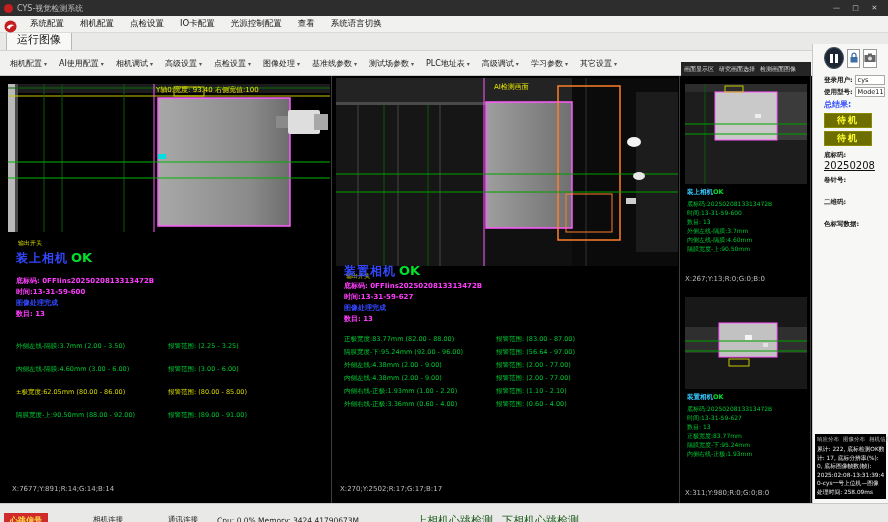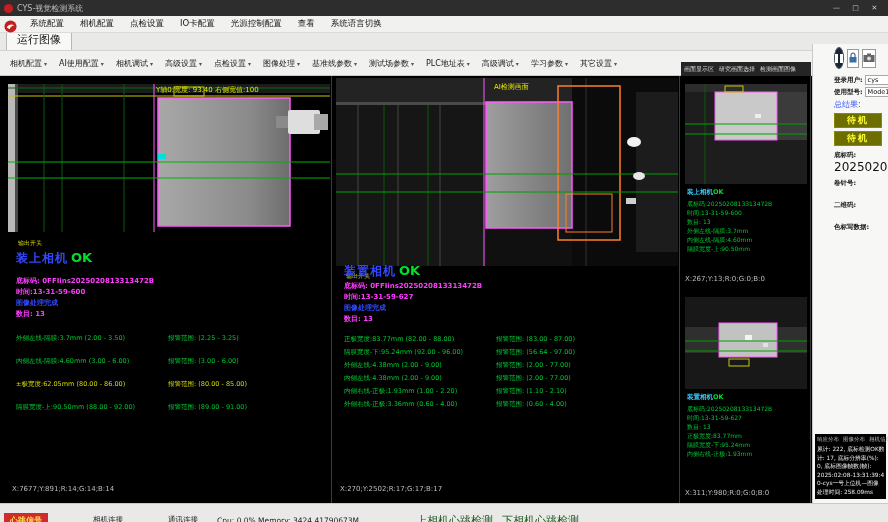--- a/index.html
+++ b/index.html
@@ -53,21 +53,21 @@
 
   .meta{position:absolute;left:10px;font-size:7px;font-weight:bold;white-space:nowrap;}
   .magenta{color:#ff3dff;}
   .blue{color:#3347ff;}
   #left-panel .meta1{top:200px;}  #left-panel .meta2{top:211px;}
   #left-panel .meta3{top:222px;}  #left-panel .meta4{top:233px;}
   #right-panel .meta1{top:205px;} #right-panel .meta2{top:216px;}
   #right-panel .meta3{top:227px;} #right-panel .meta4{top:238px;}
 
   .measures{position:absolute;left:10px;right:4px;}
-  #left-panel .measures{top:258px;}
+  #left-panel .measures{top:266px;}
   #right-panel .measures{top:259px;}
   .mrow{display:flex;font-size:6.5px;color:#00c832;white-space:nowrap;}
   #left-panel .mrow{height:23px;}
   #right-panel .mrow{height:13px;}
   .mrow.yellow{color:#d8d800;}
   .mval{width:152px;flex:none;}
   .malm{flex:1;}
   .coords{position:absolute;bottom:10px;left:6px;font-size:7px;color:#bdbdbd;white-space:nowrap;}
 
   
@@ -86,38 +86,38 @@
   #small-bottom .small-status{top:110px;}
   .small-status .n{color:#37c8ff;} .small-status .k{color:#00e02a;}
   .small-lines{position:absolute;left:6px;right:2px;}
   #small-top .small-lines{top:123px;}
   #small-bottom .small-lines{top:121px;}
   .sline{font-size:6px;color:#00c832;line-height:9px;white-space:nowrap;overflow:hidden;}
   .small-coords{position:absolute;bottom:6px;left:4px;font-size:7px;color:#bdbdbd;white-space:nowrap;}
 
   
   .sidebar{position:absolute;top:44px;left:812px;width:76px;height:459px;background:#f7f7f5;
-           border-left:1px solid #c9c9c7;padding:2px 21px;z-index:22;}
+           border-left:1px solid #c9c9c7;padding:2px 11px;z-index:22;}
   .controls{display:flex;align-items:center;gap:3px;margin:1px 0 6px;}
   .pause-btn{width:22px;height:22px;border-radius:50%;background:#1d2733;border:1px solid #46505c;
              display:flex;align-items:center;justify-content:center;gap:2px;cursor:default;}
   .pause-btn .bar{width:3px;height:9px;background:#fff;}
   .mini-btn{width:14px;height:19px;background:#fff;border:1px solid #9a9a98;display:flex;
             align-items:center;justify-content:center;padding:0;cursor:default;}
   .srow{display:flex;align-items:center;font-size:6.5px;color:#111;margin:2px 0;white-space:nowrap;}
   .slabel{font-weight:bold;}
   .sval{margin-left:2px;border:1px solid #a8a8a6;background:#fff;padding:0 2px;min-width:30px;
         min-height:9px;font-size:6.5px;}
-  .result-label{font-size:8px;font-weight:normal;color:#2f4bff;margin-top:0;}
+  .result-label{font-size:8px;font-weight:bold;color:#2f4bff;margin-top:0;}
   .result-box{width:48px;height:15px;background:#6e6e00;border:1px solid #8a8a00;color:#ffff2e;
               font-size:9px;font-weight:bold;display:flex;align-items:center;justify-content:center;
               margin:3px 0;letter-spacing:2px;}
   .field{margin-top:5px;}
   .flabel{font-size:6.5px;font-weight:bold;color:#111;white-space:nowrap;}
-  .fval{font-size:12px;color:#111;min-height:8px;white-space:nowrap;}
+  .fval{font-size:10px;color:#111;min-height:8px;white-space:nowrap;text-decoration:underline;}
   .stats{position:absolute;left:2px;right:2px;bottom:4px;background:#000;padding:2px 2px 3px;}
   .stats-tabs{display:flex;gap:4px;font-size:5.5px;color:#b4b4b4;margin-bottom:2px;white-space:nowrap;}
   .stat-line{font-size:5.8px;color:#ececec;line-height:8.5px;white-space:nowrap;overflow:hidden;}
 
   
   .statusbar{position:absolute;top:503px;left:0;right:0;height:19px;background:#e9e9e7;
              border-top:1px solid #c9c9c7;display:flex;align-items:center;gap:9px;padding:16px 4px;z-index:23;}
   .hb-badge{background:#d02a2a;color:#ffe14a;font-size:8px;font-weight:bold;padding:2px 6px;flex:none;}
   .sb-item{font-size:7.5px;color:#222;white-space:nowrap;margin-left:36px;}
   .sb-cpu{font-size:7.5px;color:#222;margin-left:10px;white-space:nowrap;}

